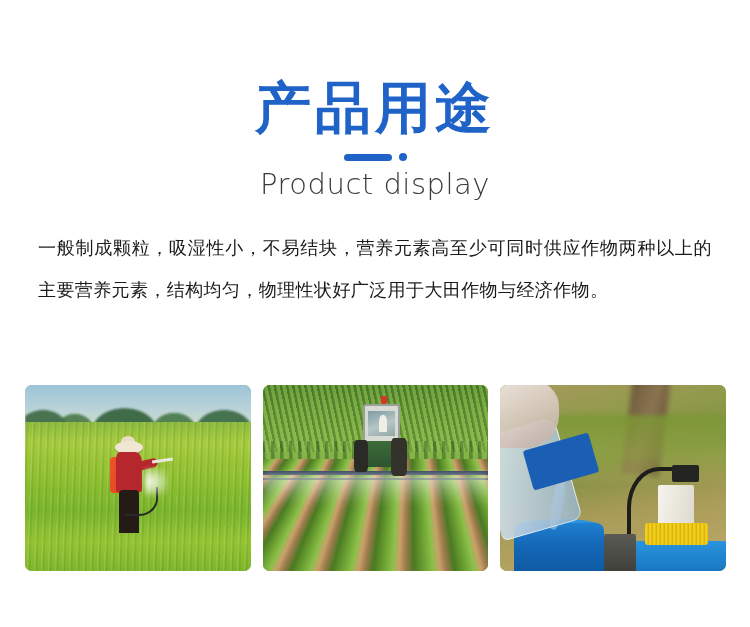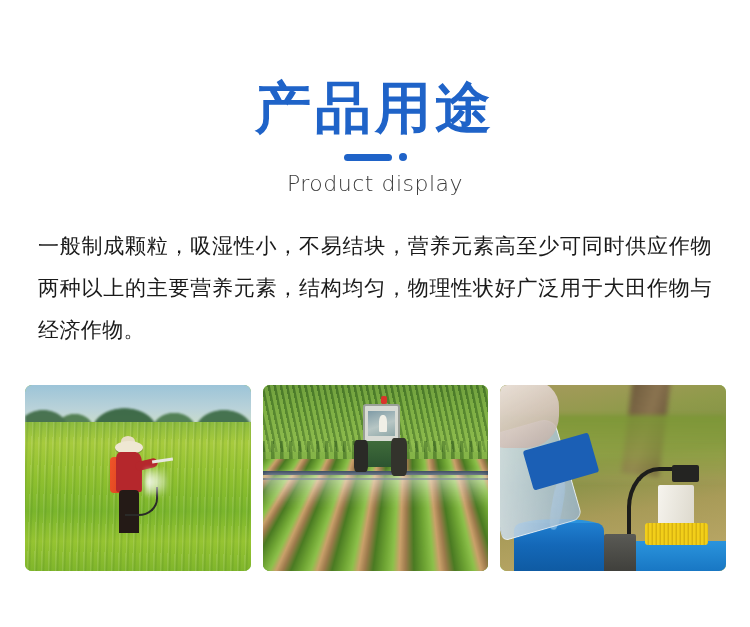--- a/index.html
+++ b/index.html
@@ -45,38 +45,38 @@
     border-radius: 4px;
     background: #1f63c8;
   }
   .divider-dot {
     width: 8px;
     height: 8px;
     border-radius: 50%;
     background: #1f63c8;
   }
   .page-subtitle {
-    font-size: 22px;
+    font-size: 29px;
     line-height: 26px;
     color: #3b3b3b;
     font-weight: 300;
     letter-spacing: 0.5px;
     margin: 0;
     font-family: "DejaVu Sans", "Liberation Sans", sans-serif;
   }
 
   
   .body-copy {
     margin: 30px 38px 0 38px;
-    font-size: 21px;
+    font-size: 18px;
     line-height: 42px;
     color: #1a1a1a;
     text-align: justify;
     letter-spacing: 0.4px;
-    font-family: Liberation Mono, monospace;
+    font-family: Liberation Sans, sans-serif;
   }
 
   
   .gallery {
     position: absolute;
     left: 25px;
     top: 385px;
     width: 701px;
     height: 186px;
     display: flex;

